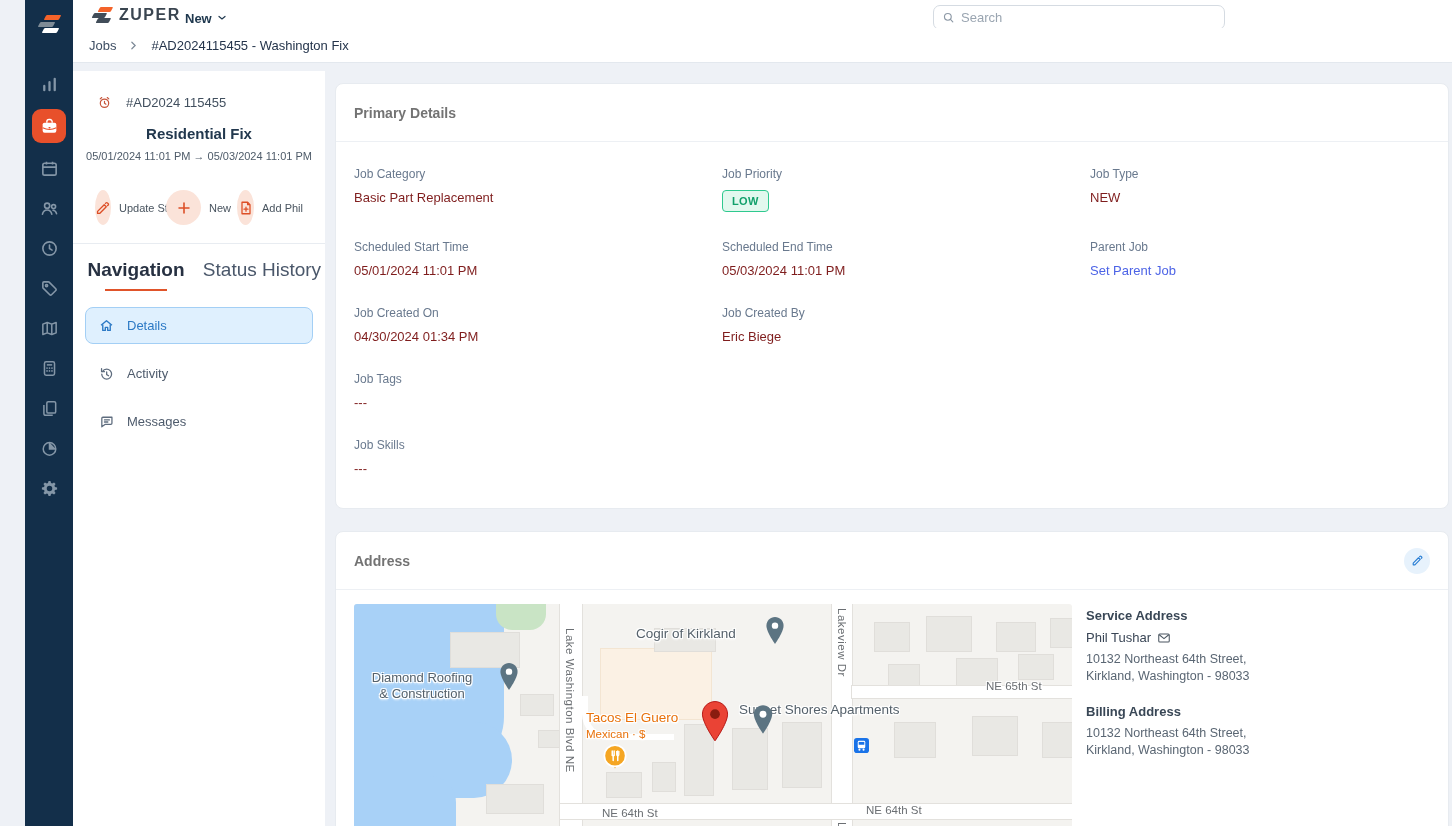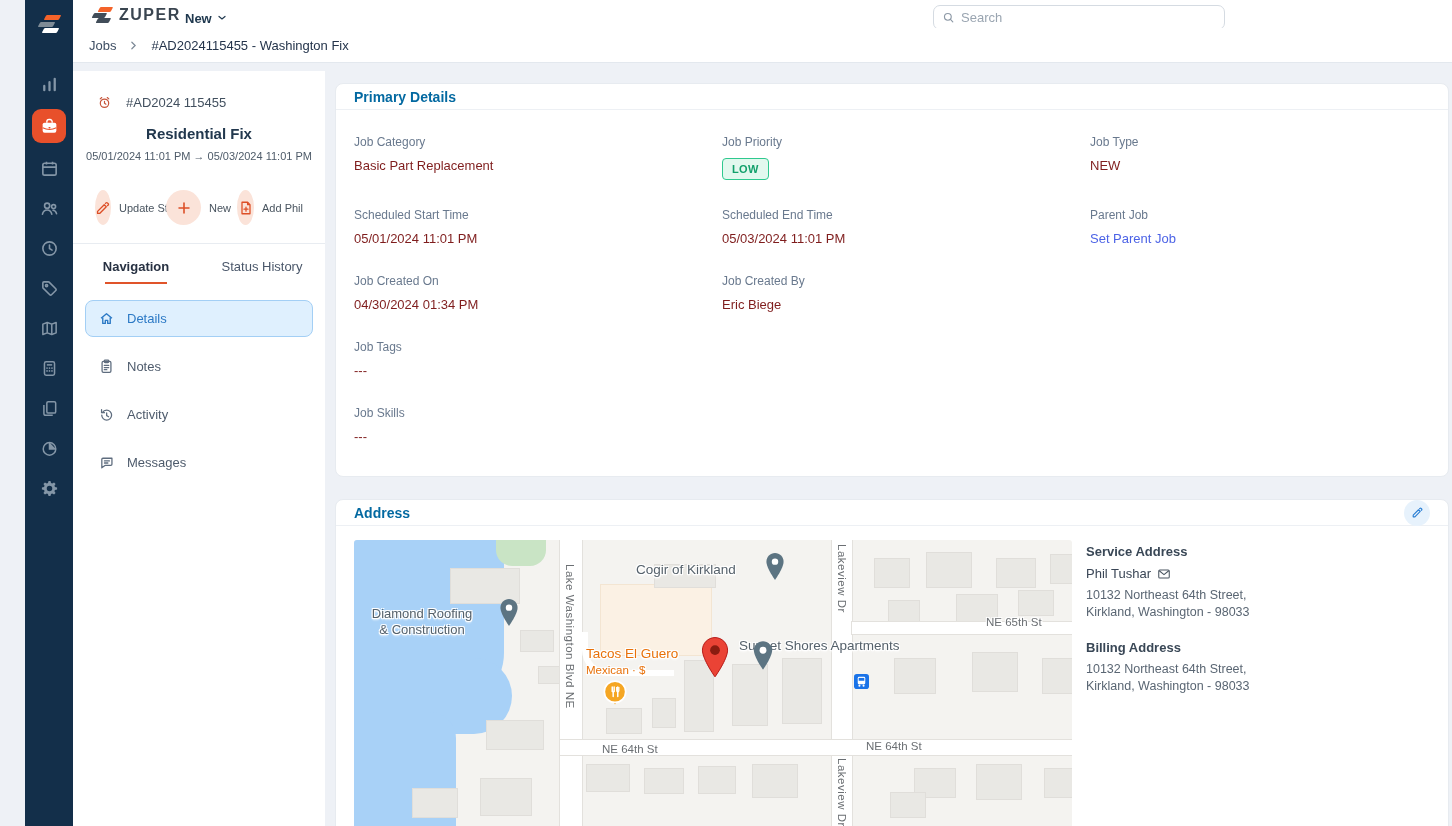--- a/index.html
+++ b/index.html
@@ -50,35 +50,35 @@
   .jobid-text { font-size:13px; color:#42505F;}
   .job-title { text-align:center; font-size:15px; font-weight:700; color:#22384E; margin-top:15px;}
   .job-dates { text-align:center; font-size:11px; color:#4E5B69; margin-top:8px;}
   .actions { display:flex; justify-content:space-between; padding:0 22px; margin-top:28px;}
   .action { width:66px; display:flex; align-items:center; gap:8px; cursor:pointer;}
   .action .disc { width:35px; height:35px; border-radius:50%; background:#FBE3D9; display:flex; align-items:center; justify-content:center; color:#DD4F27;}
   .action .disc svg { width:16px; height:16px;}
   .action .albl { font-size:11px; color:#49545F; white-space:nowrap;}
   .panel-div { height:1px; background:#E8ECF1; margin-top:18px;}
   .tabs { display:flex; margin-top:2px;}
-  .tab { flex:1; text-align:center; padding:13px 0 10px; font-size:13px; cursor:pointer; color:#4A576A; position:relative;}
+  .tab { flex:1; text-align:center; padding:13px 0 10px; font-size:19px; cursor:pointer; color:#4A576A; position:relative;}
   .tab.active { color:#273142; font-weight:600;}
   .tab.active::after { content:""; position:absolute; left:50%; transform:translateX(-50%); bottom:0; width:62px; height:2px; background:#E0542A;}
   .navlist { margin-top:16px; padding:0 12px;}
   .navitem { display:flex; align-items:center; gap:12px; padding:9px 12px; margin-bottom:11px; border-radius:8px;
              border:1px solid transparent; font-size:13px; color:#4E5B6C; cursor:pointer;}
   .navitem svg { width:17px; height:17px; color:#5E6C7E;}
   .navitem.active { background:#DFF0FE; border-color:#A3CFF5; color:#2B79C5;}
   .navitem.active svg { color:#2B79C5;}
 
   
   .main { position:absolute; left:300px; top:71px; width:1134px; height:755px; overflow:hidden;}
   .card { background:#fff; border:1px solid #E7EBF0; border-radius:8px; margin-left:10px; width:1114px;}
-  .card-head { height:26px; display:flex; align-items:center; padding:0 18px; border-bottom:1px solid #EDF0F4;
-               font-size:14px; font-weight:700; color:#0369a1;}
+  .card-head { height:58px; display:flex; align-items:center; padding:0 18px; border-bottom:1px solid #EDF0F4;
+               font-size:14px; font-weight:700; color:#737373;}
   .card1 { margin-top:12px; }
   .pd-body { padding:25px 18px 4px; display:grid; grid-template-columns:368px 368px 1fr;}
   .field { margin-bottom:28px;}
   .flabel { font-size:12px; color:#69798E; margin-bottom:9px;}
   .fvalue { font-size:13px; color:#7f1d1d;}
   .badge-low { display:inline-block; font-size:11px; font-weight:700; color:#12A06B; background:#E2F8EE;
                border:1px solid #2FC98F; border-radius:4px; padding:4px 9px; letter-spacing:.3px;}
   .linkval { font-size:13px; color:#4C63E6; cursor:pointer;}
   .span3 { grid-column:1 / span 3; }
 
@@ -293,28 +293,20 @@
       <div class="tab">Status History</div>
     </div>
 
     <div class="navlist">
       <div class="navitem active">
         <svg viewBox="0 0 20 20" fill="none" stroke="currentColor" stroke-width="1.6" stroke-linejoin="round">
             <path d="M3.6 9.8L10 4.4l6.4 5.4"></path>
             <path d="M5.6 8.8v7h3v-3.6h2.8v3.6h3v-7"></path>
           </svg>
         <span>Details</span>
-      </div>
-      <div class="navitem">
-        <svg viewBox="0 0 20 20" fill="none" stroke="currentColor" stroke-width="1.5">
-            <rect x="4.8" y="4" width="10.4" height="13" rx="1.6"></rect>
-            <rect x="7.4" y="2.6" width="5.2" height="2.8" rx="1"></rect>
-            <path d="M7.4 8.8h5.2M7.4 11.3h5.2M7.4 13.8h3" stroke-linecap="round"></path>
-          </svg>
-        <span>Notes</span>
       </div>
       <div class="navitem">
         <svg viewBox="0 0 20 20" fill="none" stroke="currentColor" stroke-width="1.5" stroke-linecap="round">
             <path d="M4.4 10.7a5.8 5.8 0 105.8-5.8c-2.1 0-4 1.1-5 2.8"></path>
             <path d="M4.2 4.4v3.4h3.4"></path>
             <path d="M10.2 8.2v3l2.3 1.4"></path>
           </svg>
         <span>Activity</span>
       </div>
       <div class="navitem">

